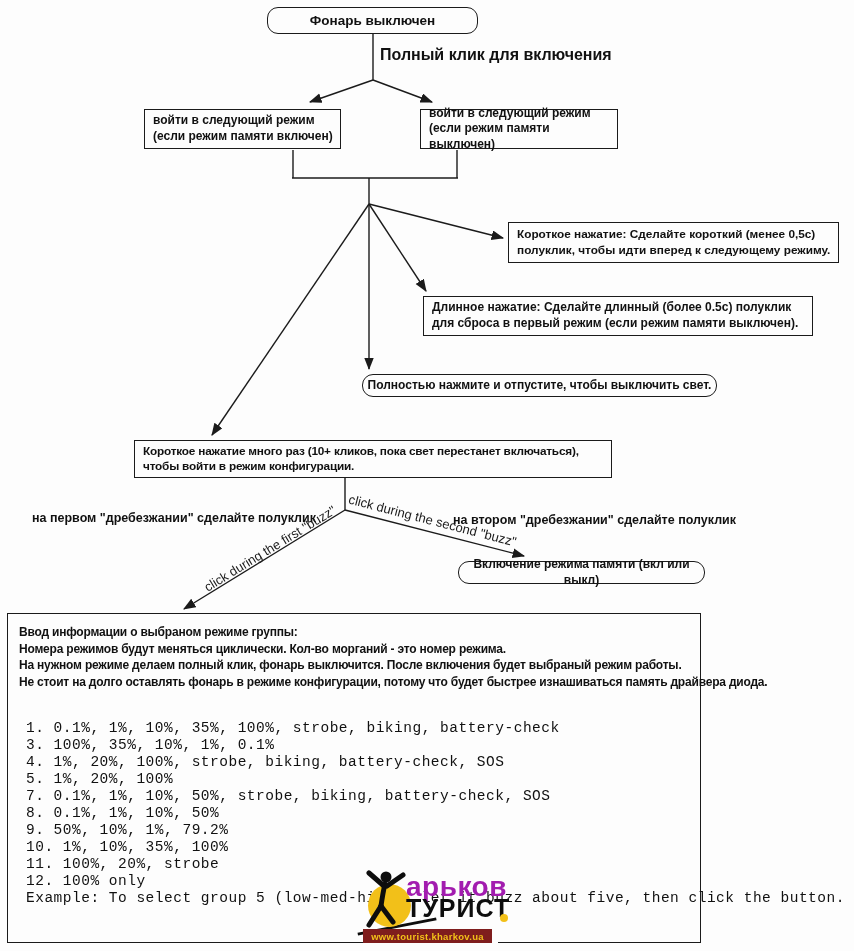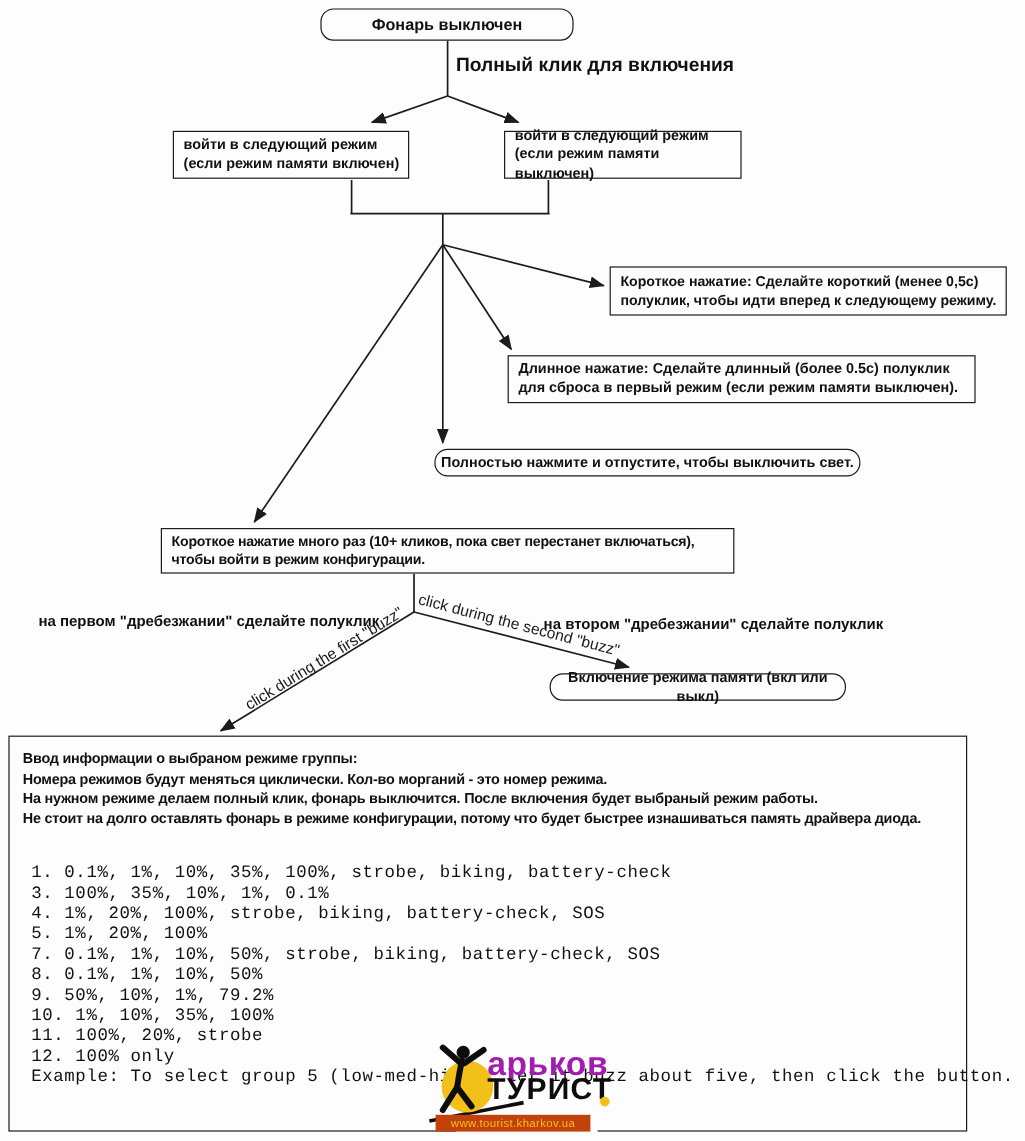--- a/index.html
+++ b/index.html
@@ -12,21 +12,21 @@
   .node{
     position:absolute;box-sizing:border-box;border:1.5px solid #1b1b1b;background:#fdfdfd;
     font-weight:bold;white-space:pre-line;display:flex;flex-direction:column;justify-content:center;
     z-index:2;line-height:1.3;
   }
   .node.center{align-items:center;text-align:center;border-radius:11px;}
   .node.left{align-items:flex-start;text-align:left;padding-left:8px;padding-right:4px;}
   .lbl{position:absolute;font-weight:bold;white-space:nowrap;z-index:2;}
   .diag{position:absolute;font-size:13px;white-space:nowrap;z-index:2;color:#1b1b1b;text-align:center;}
   .bigbox{
-    position:absolute;left:7px;top:613px;width:799px;height:330px;box-sizing:border-box;
+    position:absolute;left:7px;top:613px;width:694px;height:330px;box-sizing:border-box;
     border:1.5px solid #1b1b1b;background:#fdfdfd;z-index:2;
   }
   .intro{
     position:absolute;left:11px;top:10px;width:780px;
     font-weight:bold;font-size:12px;letter-spacing:-0.2px;line-height:16.5px;white-space:pre-line;
   }
   .grouplist{
     position:absolute;left:18px;top:106px;width:775px;
     font-size:14.5px;letter-spacing:0.5px;line-height:17px;font-weight:normal;
   }
@@ -36,23 +36,23 @@
   .logo::before{ 
     content:"";position:absolute;left:20px;top:50px;width:118px;height:26px;background:#fdfdfd;
   }
   .slope{position:absolute;left:-3px;top:55px;width:80px;height:2.5px;background:#0d0d0d;transform:rotate(-11deg);}
   .sun{position:absolute;left:8px;top:14px;width:43px;height:43px;border-radius:50%;background:var(--accent,#f2c019);}
   .figure{position:absolute;left:2px;top:0;}
   .brand-top{position:absolute;left:46px;top:1px;font-size:28px;font-weight:bold;color:#a21caf;letter-spacing:0.5px;}
   .brand-bottom{position:absolute;left:46px;top:24px;font-size:25px;font-weight:bold;color:#0d0d0d;letter-spacing:1px;}
   .brand-dot{position:absolute;left:140px;top:44px;width:8px;height:8px;border-radius:50%;background:var(--accent,#f2c019);}
   .logo-bar{
-    position:absolute;left:3px;top:59px;width:129px;height:14px;background:#c2410c;
+    position:absolute;left:3px;top:59px;width:129px;height:14px;background:#7f1d1d;
     display:flex;align-items:center;justify-content:center;
-    color:var(--accent,#f2c019);font-size:9.5px;font-weight:normal;letter-spacing:0.3px;white-space:nowrap;
+    color:var(--accent,#f2c019);font-size:9.5px;font-weight:bold;letter-spacing:0.3px;white-space:nowrap;
   }
 </style>
 </head>
 <body>
 
 <div class="canvas">
 
   <svg class="wires" width="854" height="951" viewBox="0 0 854 951">
     <defs>
       <marker id="ah" markerWidth="10" markerHeight="8" refX="8.2" refY="3.5" orient="auto">

